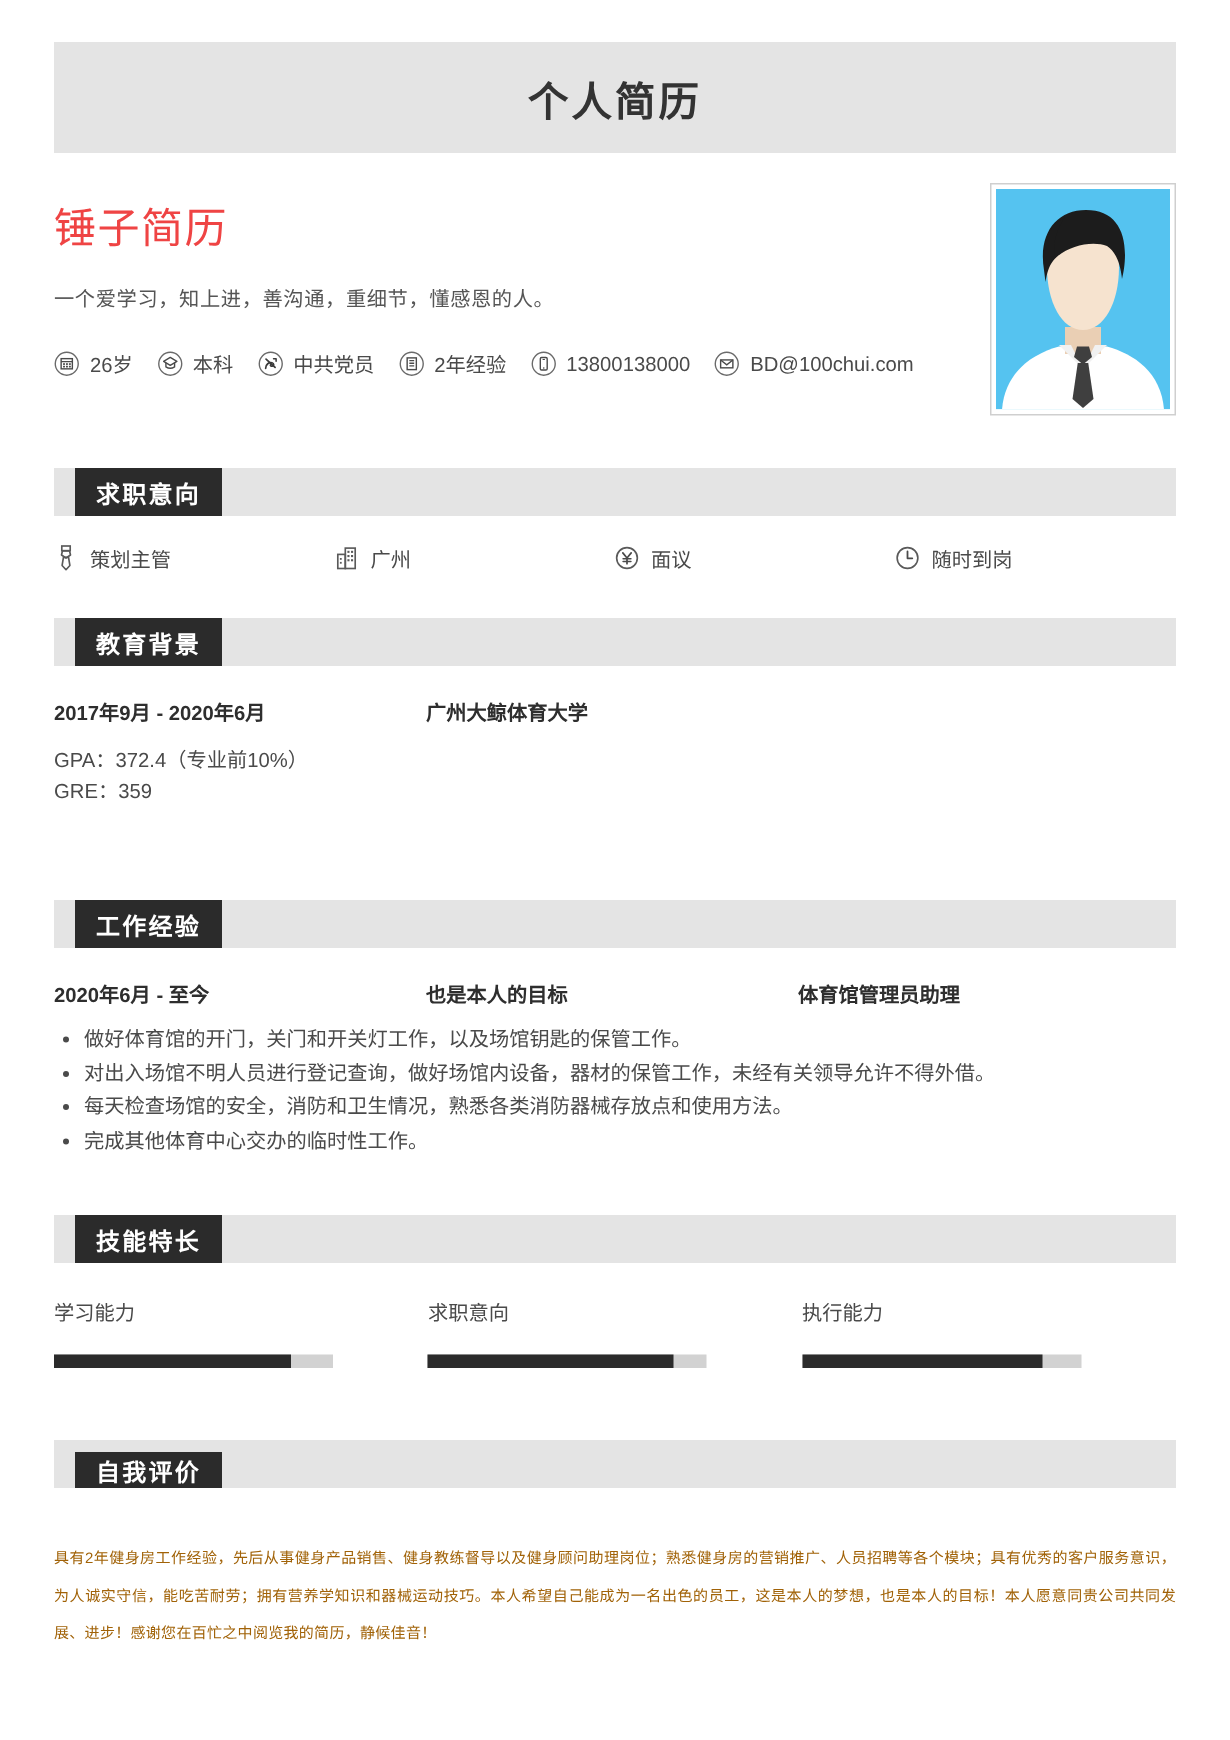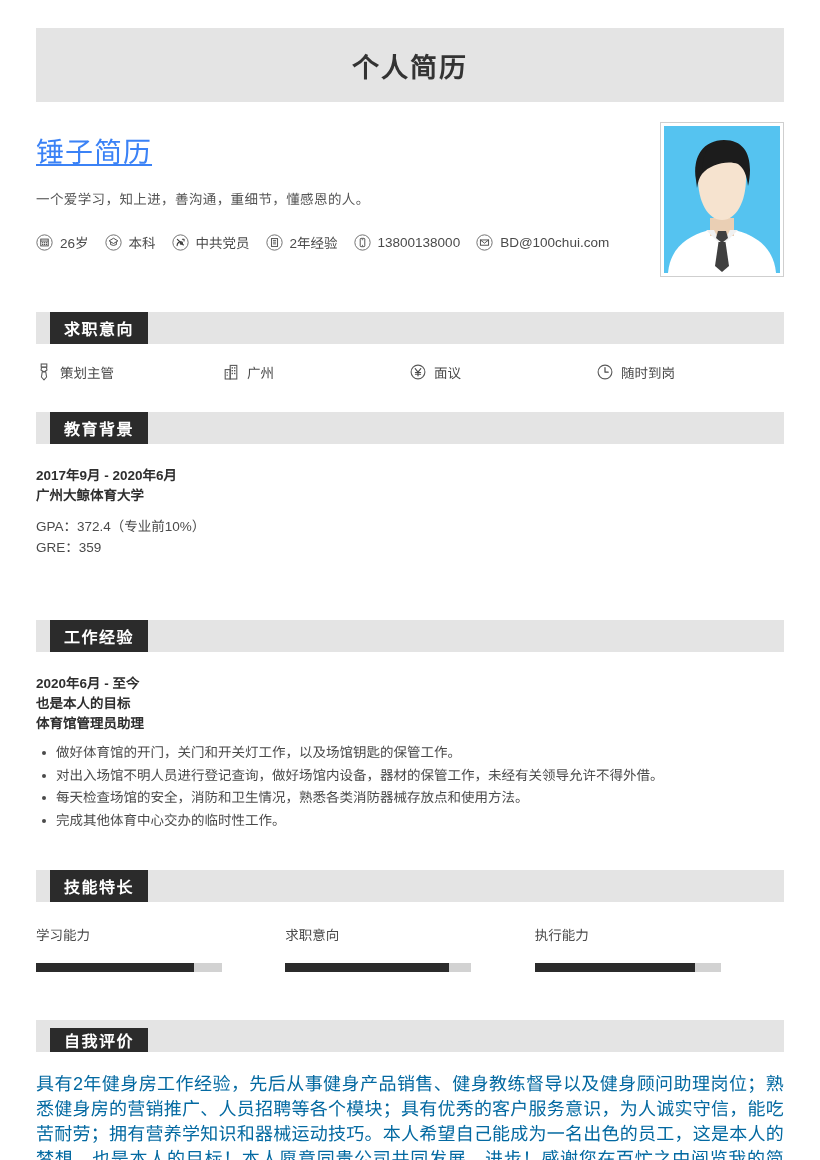--- a/index.html
+++ b/index.html
@@ -40,26 +40,25 @@
   }
 
   
   .identity {
     position: relative;
     margin-top: 20px;
     height: 160px;
   }
   .name {
     font-size: 28px;
-    color: #3b82f6;
+    color: #ef4444;
     font-weight: normal;
     margin: 0;
     padding-top: 8px;
     letter-spacing: 1px;
-    text-decoration: underline;
   }
   .tagline {
     font-size: 13.5px;
     color: #555555;
     margin-top: 18px;
     letter-spacing: 0.4px;
   }
   .facts {
     margin-top: 24px;
     display: flex;
@@ -145,21 +144,20 @@
     display: block;
   }
 
   
   .entry-head {
     display: flex;
     margin-top: 20px;
     font-size: 13.5px;
     font-weight: bold;
     color: #2e2e2e;
-    flex-direction: column;
   }
   .entry-head .col-a { width: 248px; }
   .entry-head .col-b { width: 248px; }
   .entry-head .col-c { flex: 1; }
 
   .entry-lines {
     margin-top: 12px;
   }
   .entry-line {
     font-size: 13.5px;
@@ -209,23 +207,23 @@
     height: 9px;
     background: #d2d2d2;
   }
   .skill .bar-fill {
     height: 9px;
     background: #2b2b2b;
   }
 
   
   .evaluation {
-    margin-top: 20px;
-    font-size: 18px;
-    color: #0369a1;
+    margin-top: 35px;
+    font-size: 10px;
+    color: #a16207;
     line-height: 25px;
     text-align: justify;
     letter-spacing: 0.2px;
   }
 </style>
 </head>
 <body>
 
 <div class="page">
 

